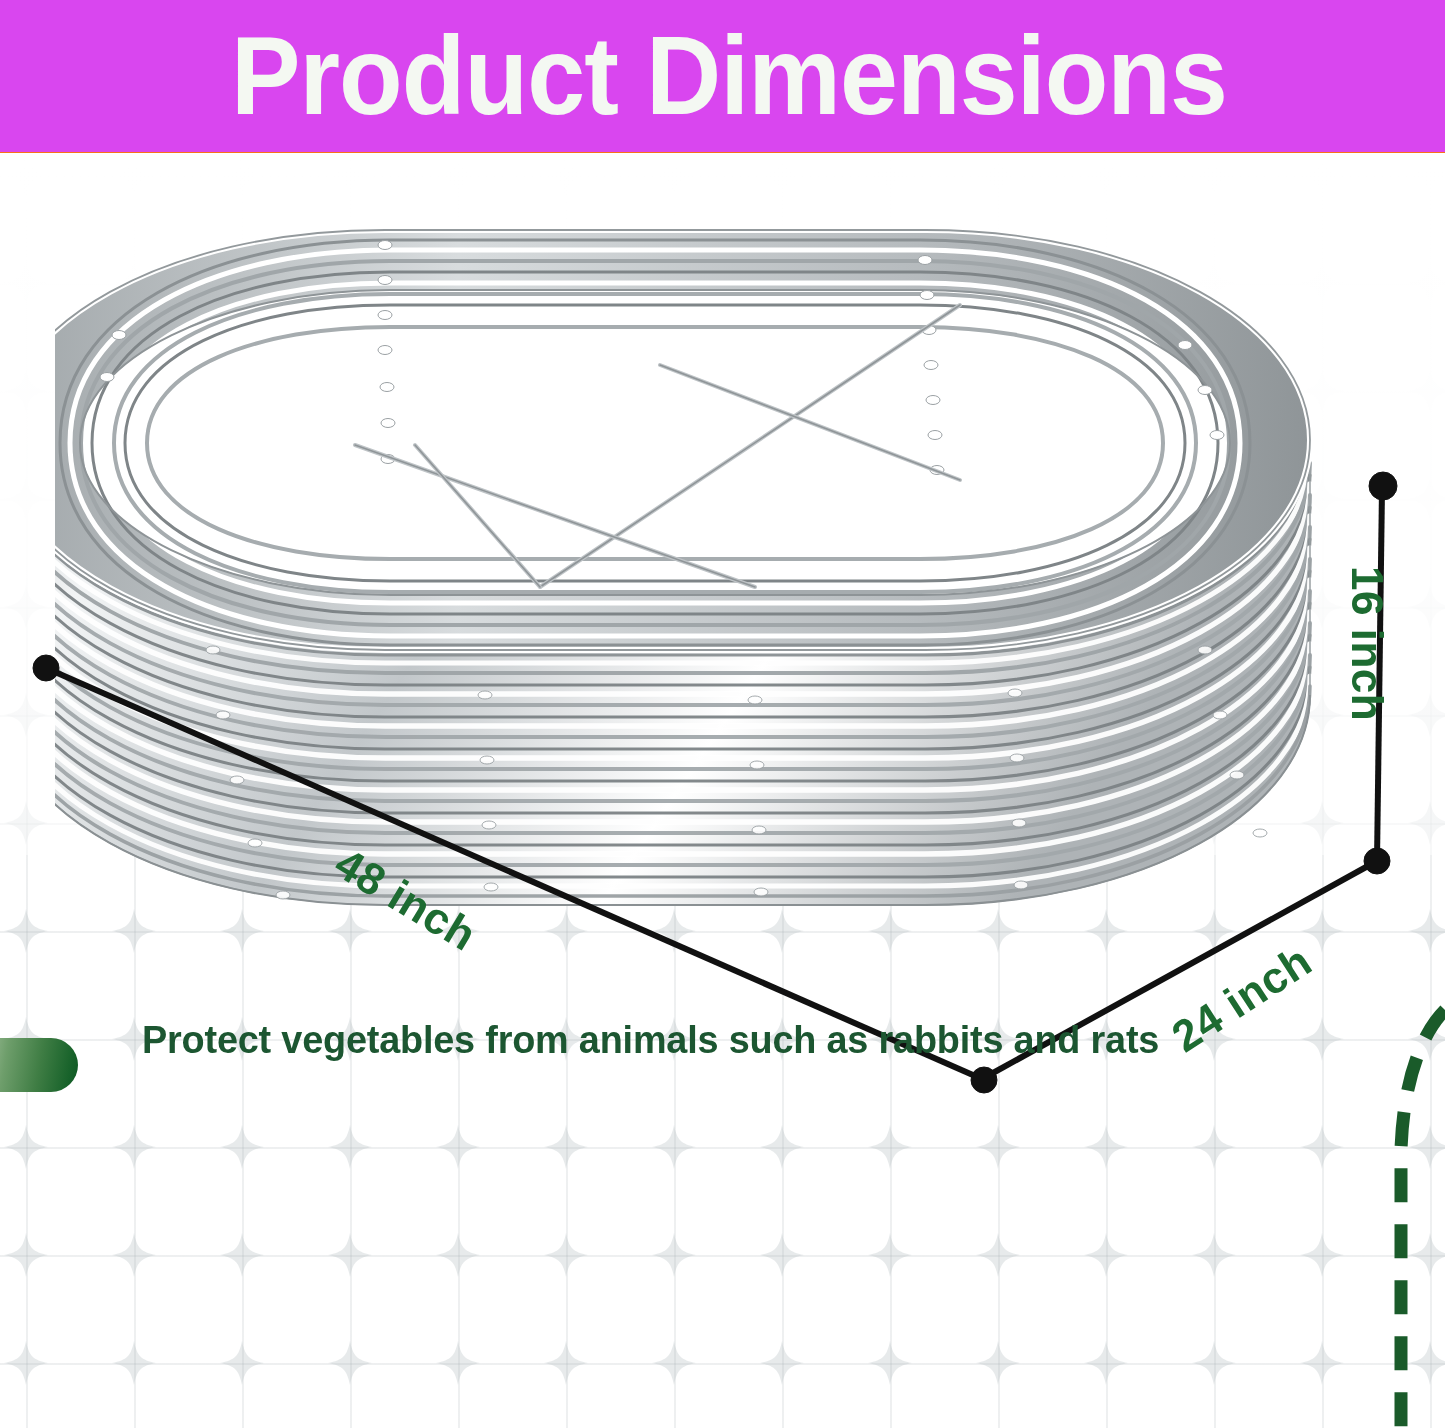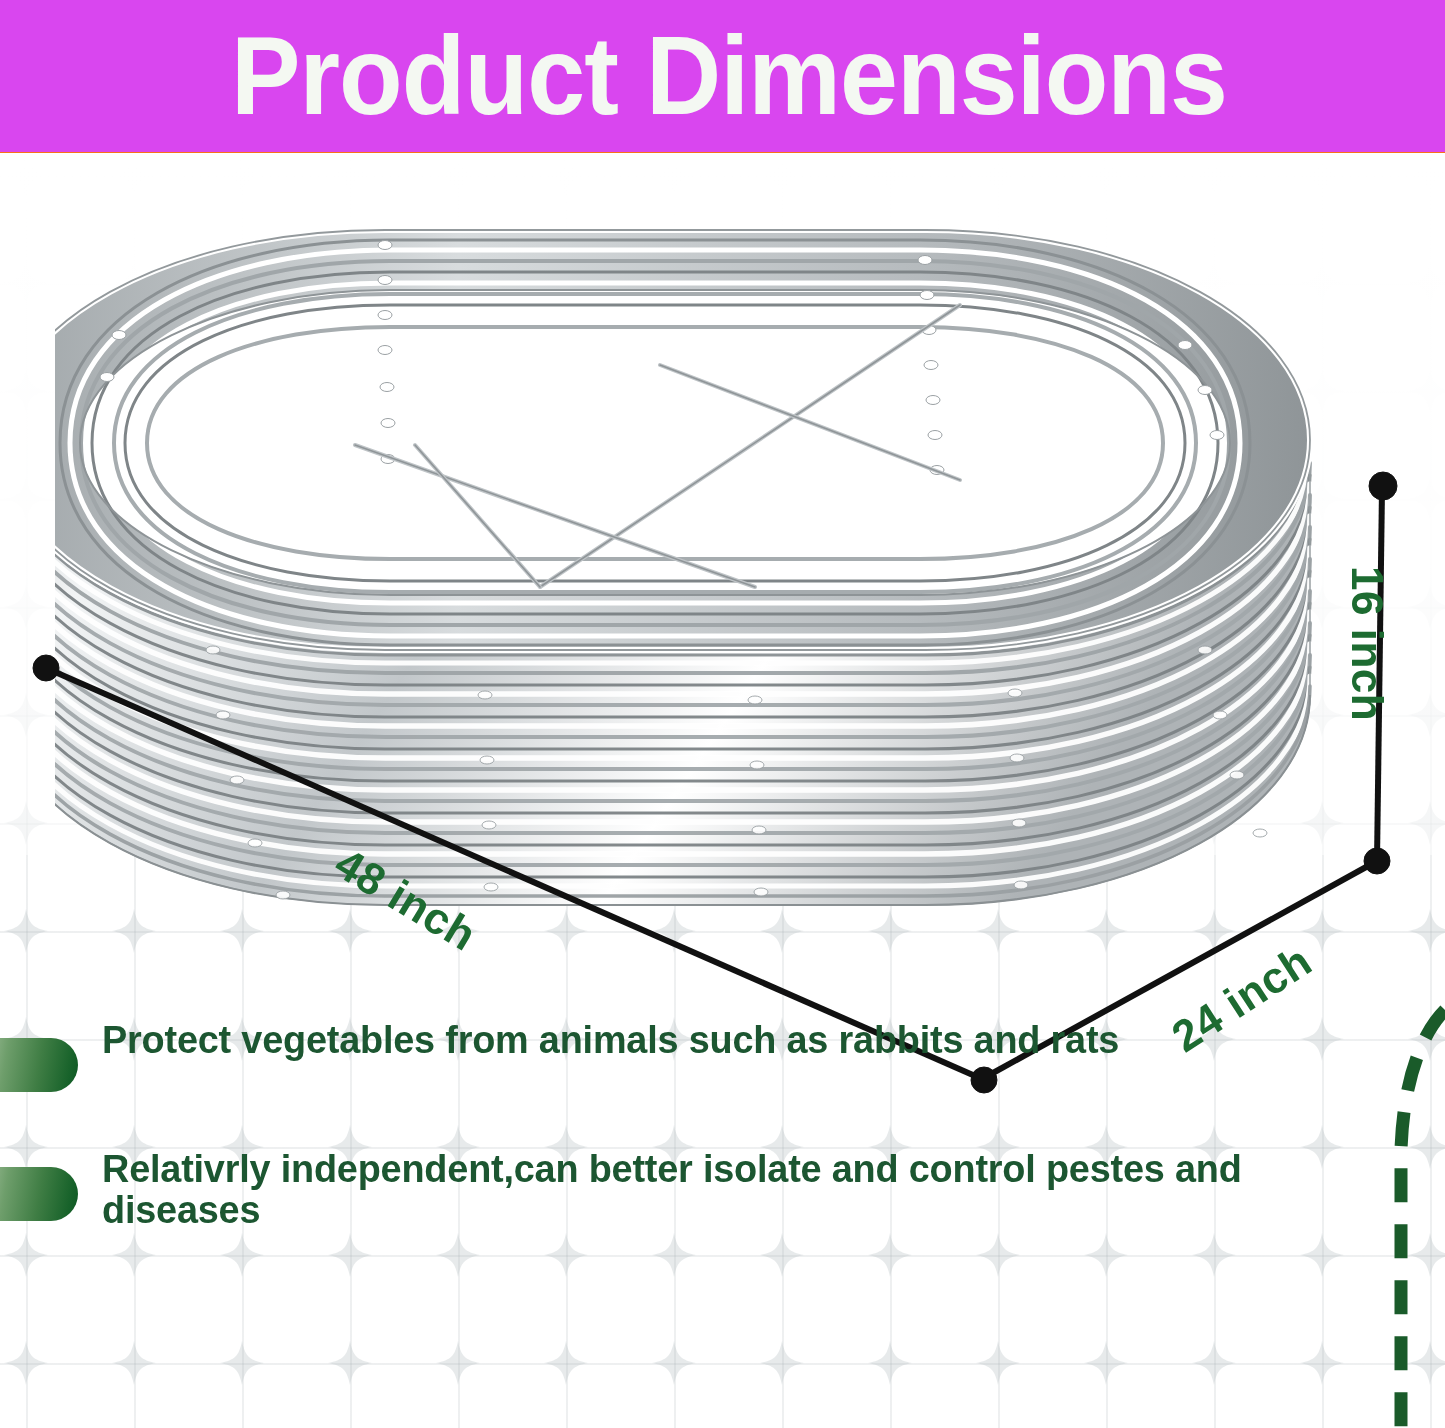--- a/index.html
+++ b/index.html
@@ -119,20 +119,21 @@
     left: 0;
     top: 1020px;
     width: 1445px;
   }
   .bullet-row {
     position: relative;
     display: flex;
     align-items: flex-start;
     margin-bottom: 47px;
     min-height: 82px;
+    gap: 40px;
   }
   .bullet-pill {
     flex: 0 0 auto;
     width: 86px;
     height: 54px;
     margin-left: -8px;
     margin-top: 18px;
     border-top-right-radius: 30px;
     border-bottom-right-radius: 30px;
     background: linear-gradient(100deg, #8fb48a 0%, #6e9e6b 18%, #3f7d44 55%, #17622a 88%, #0f5724 100%);
@@ -593,21 +594,17 @@
     <path d="M 120,20 C 95,45 78,95 76,160 L 76,438" fill="none" stroke="#1a5b2a" stroke-width="13" stroke-dasharray="34 22" stroke-linecap="butt"></path>
   </svg>
 
   <div class="bullets">
 
     <div class="bullet-row">
       <div class="bullet-pill"></div>
       <div class="bullet-text">Protect vegetables from animals such as rabbits and rats</div>
     </div>
 
-    <div class="bullet-row">
-      <div class="bullet-pill"></div>
-      <div class="bullet-text">Relativrly independent,can better isolate and control pestes and diseases</div>
-    </div>
 
 
   </div>
 
 </div>
 
 </body></html>

